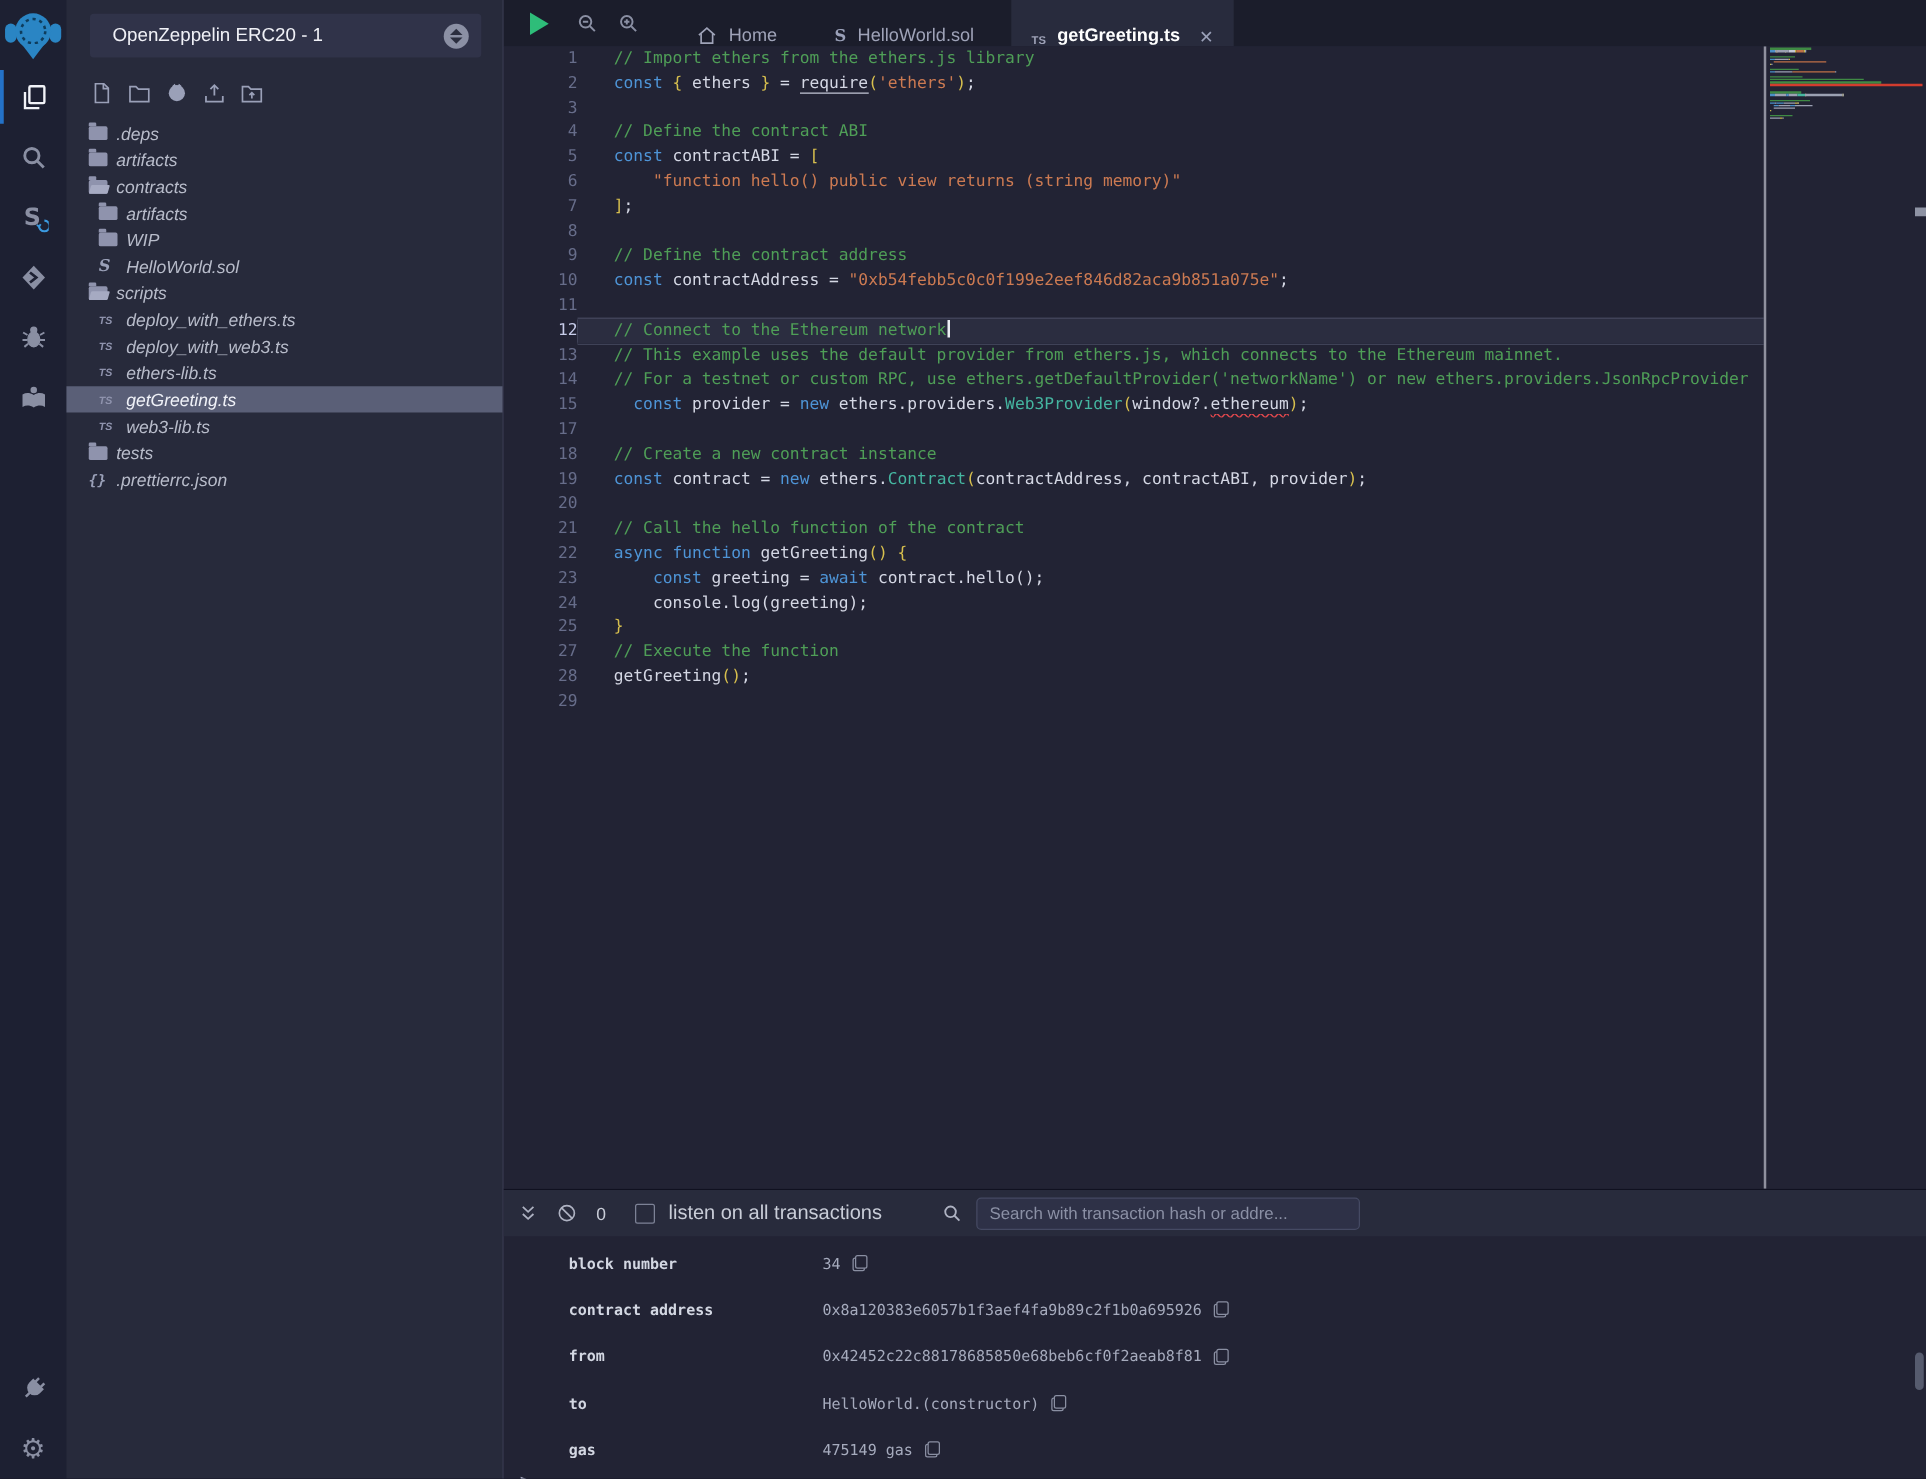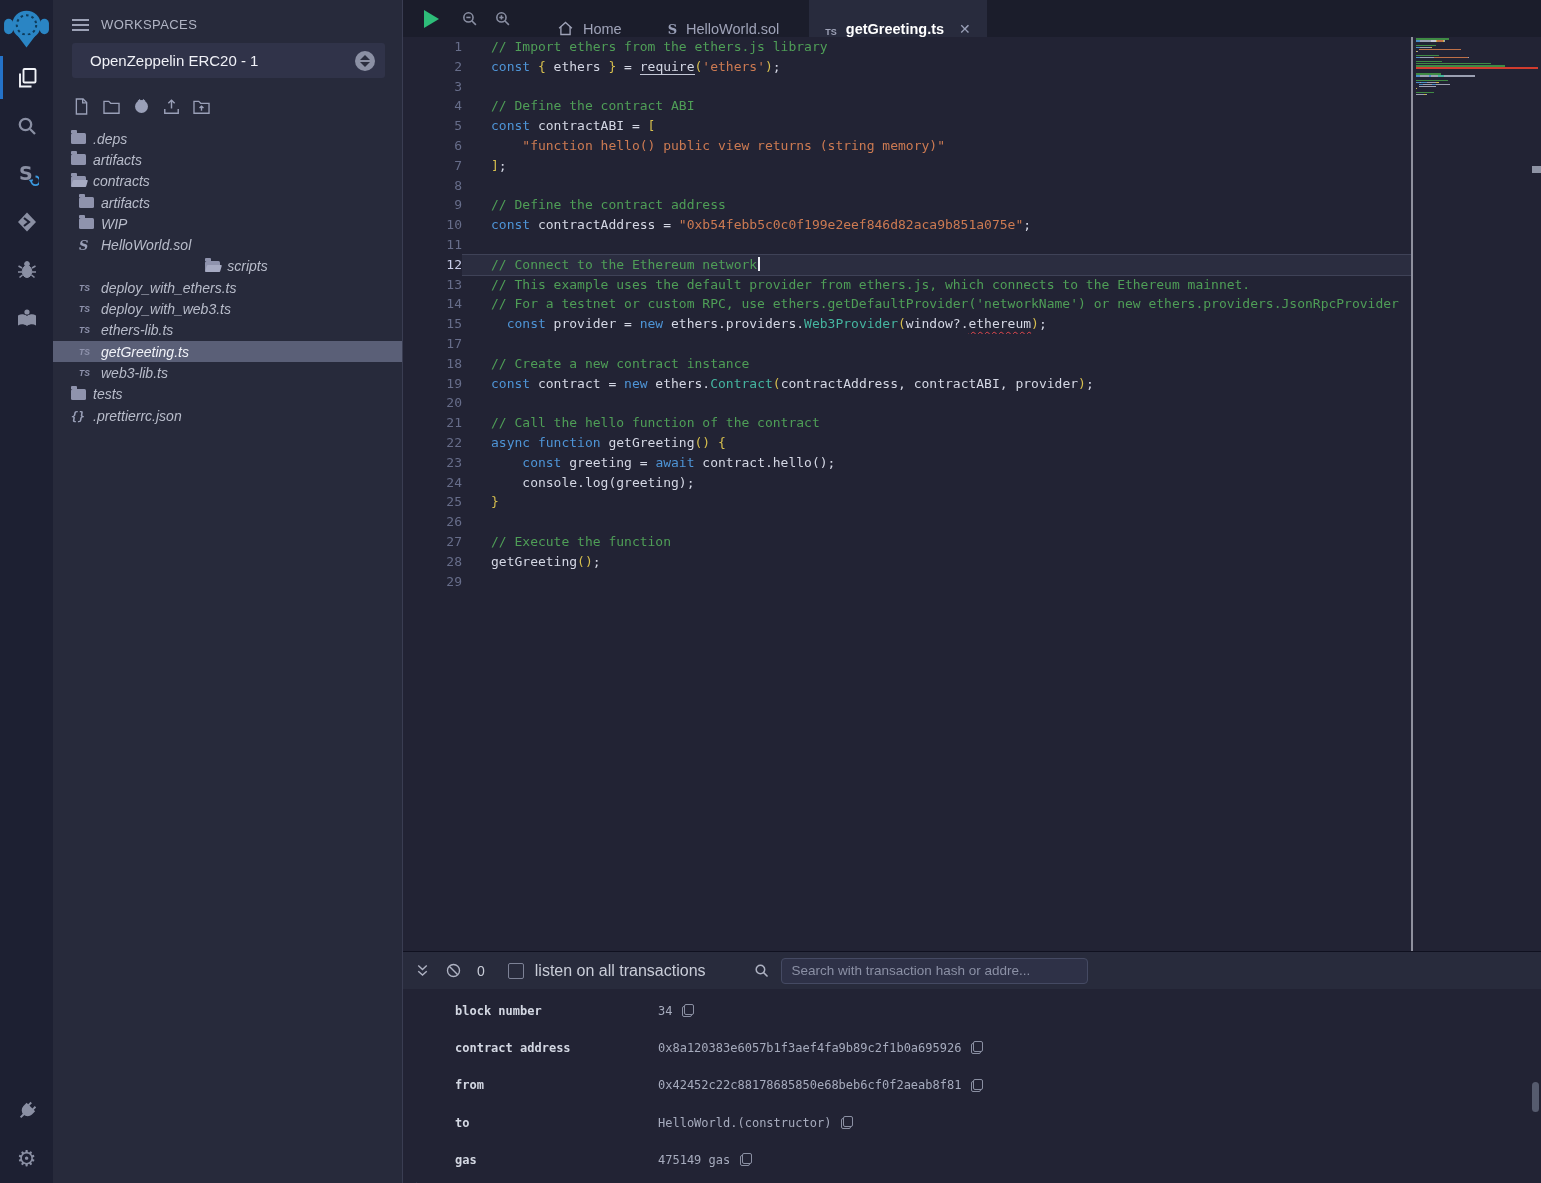--- a/index.html
+++ b/index.html
@@ -190,24 +190,20 @@
         <path d="M7 7.5 h10 v3.5 a5 5 0 0 1 -10 0 z" fill="currentColor"></path>
         <path d="M12 16 v5"></path>
       </svg>
     </div>
     <div class="act-item">
       <span class="gear-glyph">⚙</span>
     </div>
   </div>
 
   <div class="sidebar">
-    <div class="ws-row">
-      <span class="hamburger"></span>
-      <span class="ws-label">WORKSPACES</span>
-    </div>
     <div class="ws-select">
       <span class="ws-value">OpenZeppelin ERC20 - 1</span>
       <span class="ws-badge"></span>
     </div>
     <div class="sb-actions">
       <svg viewBox="0 0 24 24" fill="none" stroke="currentColor" stroke-width="1.7">
         <path d="M5.5 2.5 h8.5 l4.5 4.5 v14.5 h-13 z"></path>
           <path d="M13.5 2.5 v5 h5"></path>
       </svg>
       <svg viewBox="0 0 24 24" fill="none" stroke="currentColor" stroke-width="1.7">
@@ -258,21 +254,21 @@
             <span class="ic-folder"></span>
           </span>
           <span>WIP</span>
         </div>
         <div class="tree-row" style="padding-left: 26px;">
           <span class="tree-ic">
             <span class="ic-sol">S</span>
           </span>
           <span>HelloWorld.sol</span>
         </div>
-        <div class="tree-row" style="padding-left: 18px; justify-content: center;">
+        <div class="tree-row" style="padding-left: 18px;">
           <span class="tree-ic">
             <span class="ic-folder open"></span>
           </span>
           <span>scripts</span>
         </div>
         <div class="tree-row" style="padding-left: 26px;">
           <span class="tree-ic">
             <span class="ic-ts">TS</span>
           </span>
           <span>deploy_with_ethers.ts</span>
@@ -373,21 +369,20 @@
           <div class="line"><span class="num">15</span><span class="code"><span class="tx">  </span><span class="kw">const</span><span class="tx"> provider = </span><span class="kw">new</span><span class="tx"> ethers.providers.</span><span class="ty">Web3Provider</span><span class="br">(</span><span class="tx">window?.</span><span class="sq">ethereum</span><span class="br">)</span><span class="tx">;</span></span></div>
           <div class="line"><span class="num">17</span><span class="code"></span></div>
           <div class="line"><span class="num">18</span><span class="code"><span class="cm">// Create a new contract instance</span></span></div>
           <div class="line"><span class="num">19</span><span class="code"><span class="kw">const</span><span class="tx"> contract = </span><span class="kw">new</span><span class="tx"> ethers.</span><span class="ty">Contract</span><span class="br">(</span><span class="tx">contractAddress, contractABI, provider</span><span class="br">)</span><span class="tx">;</span></span></div>
           <div class="line"><span class="num">20</span><span class="code"></span></div>
           <div class="line"><span class="num">21</span><span class="code"><span class="cm">// Call the hello function of the contract</span></span></div>
           <div class="line"><span class="num">22</span><span class="code"><span class="kw">async</span><span class="tx"> </span><span class="kw">function</span><span class="tx"> getGreeting</span><span class="br">()</span><span class="tx"> </span><span class="br">{</span></span></div>
           <div class="line"><span class="num">23</span><span class="code"><span class="tx">    </span><span class="kw">const</span><span class="tx"> greeting = </span><span class="kw">await</span><span class="tx"> contract.hello();</span></span></div>
           <div class="line"><span class="num">24</span><span class="code"><span class="tx">    console.log(greeting);</span></span></div>
           <div class="line"><span class="num">25</span><span class="code"><span class="br">}</span></span></div>
-          <div class="line"><span class="num">26</span><span class="code"></span></div>
           <div class="line"><span class="num">27</span><span class="code"><span class="cm">// Execute the function</span></span></div>
           <div class="line"><span class="num">28</span><span class="code"><span class="tx">getGreeting</span><span class="br">()</span><span class="tx">;</span></span></div>
           <div class="line"><span class="num">29</span><span class="code"></span></div>
         </div>
       <div class="map-divider"></div>
       <div class="minimap">
           <div class="mini-line">
             <span style="width: 33.11px; background: rgb(63, 138, 68);"></span>
           </div>
           <div class="mini-line">

